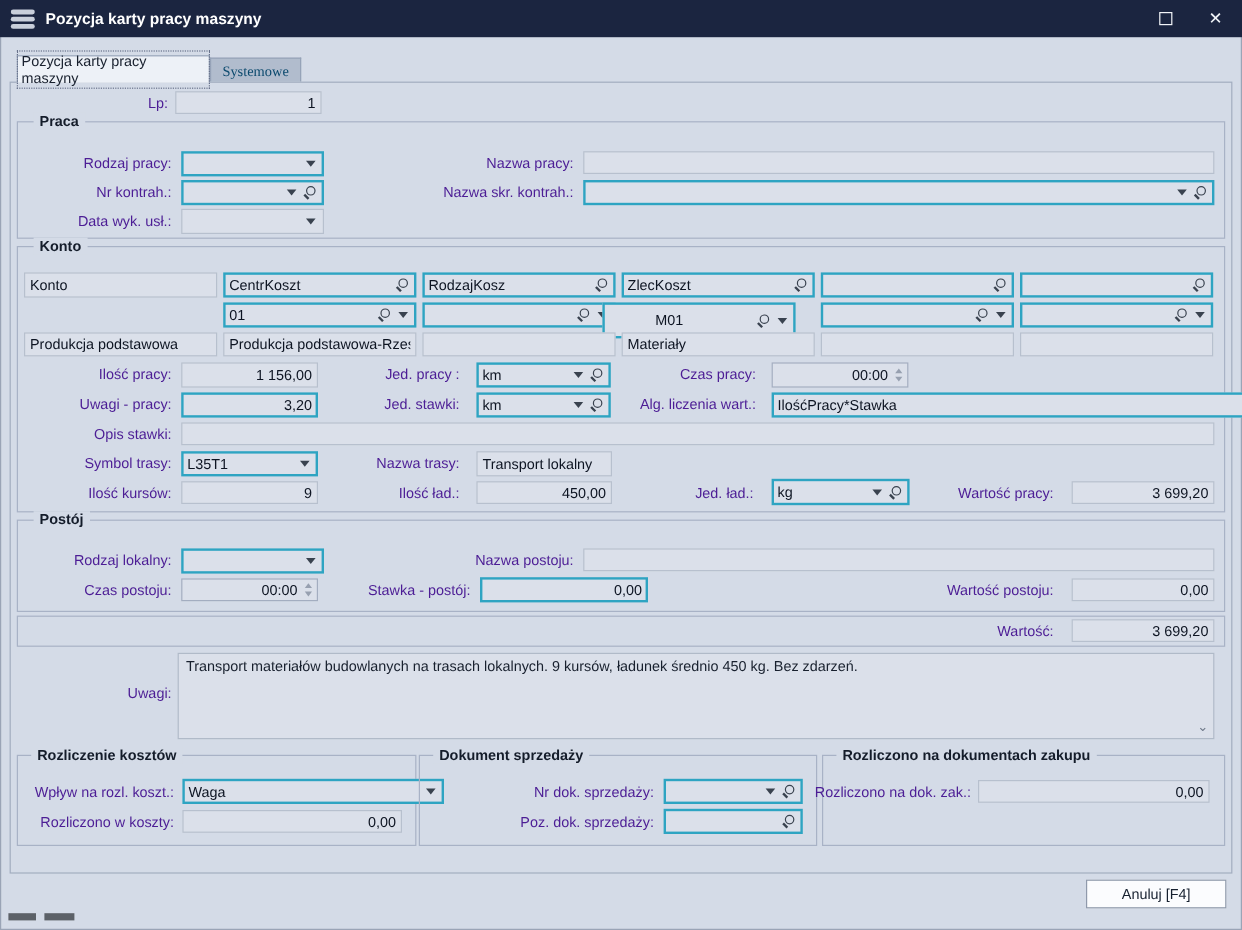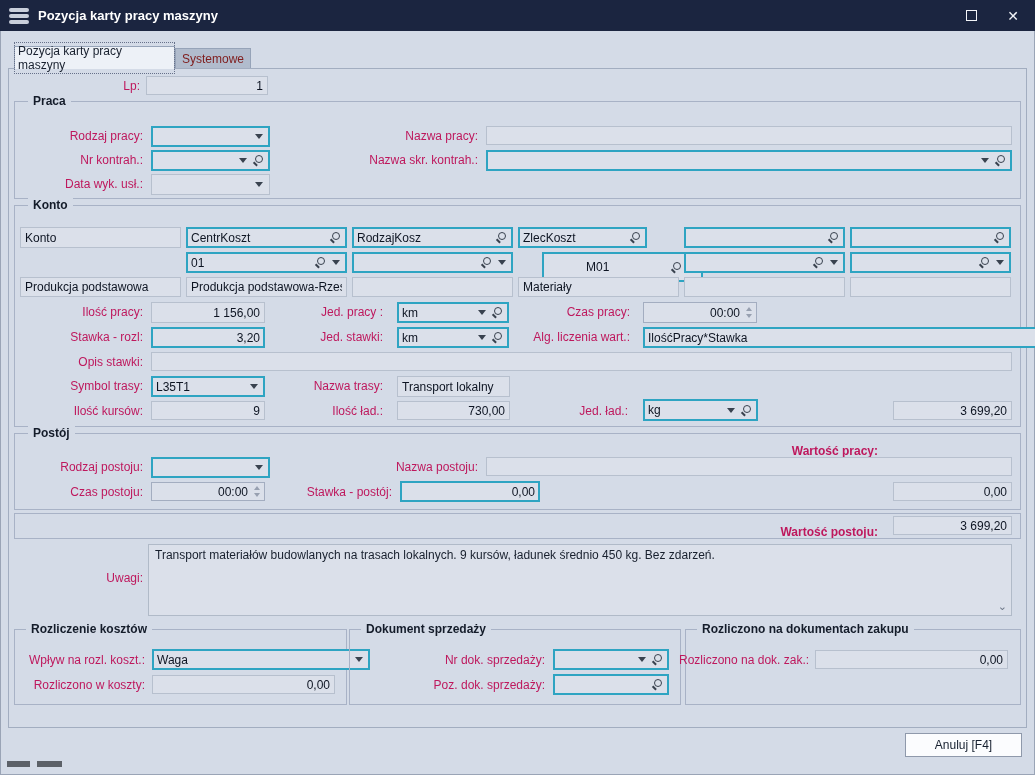--- a/index.html
+++ b/index.html
@@ -19,29 +19,29 @@
   .app-icon i { display:block; height:4px; border-radius:2px; background:#c9cfdb; }
   .title-text { margin-left:9px; color:#ffffff; font-weight:bold; font-size:13px; }
   .tb-btn { position:absolute; top:0; width:38px; height:31px; display:flex; align-items:center; justify-content:center; color:#fff; cursor:default; }
   .max-glyph { width:11px; height:11px; border:1.6px solid #f2f4f8; }
   .close-glyph { font-size:14px; color:#f2f4f8; }
 
   
   .tab { border:1px solid #96a3b8; border-bottom:none; display:flex; align-items:center; justify-content:center; }
   .tab.active { background:#edf1f7; z-index:3; }
   .tab.active .tab-label { outline:1px dotted #67718a; padding:1px 3px; }
-  .tab.inactive { background:#b1bccd; color:#7f1d1d; }
+  .tab.inactive { background:#b1bccd; color:#0c4a6e;font-family:Liberation Serif, serif; }
 
   
   .panel { background:#d4dbe7; border:1px solid #a2adc0; }
   .fs { border:1px solid #a8b2c6; }
   .leg { position:absolute; background:#d4dbe7; padding:0 5px; font-weight:bold; color:#141c2a; white-space:nowrap; z-index:2; }
 
-  .lbl { text-align:right; white-space:nowrap; color:#be185d; }
-  .lbl.b { font-weight:bold;margin-top:40px; }
+  .lbl { text-align:right; white-space:nowrap; color:#4c1d95; }
+  .lbl.b { font-weight:normal; }
 
   .fld { background:#dbe0ea; border:1px solid #a3adc0; display:flex; align-items:center; padding:0 4px; gap:3px; color:#0d1422; }
   .fld.ro { border-color:#b7c0ce; }
   .fld.teal { border:2px solid #2ea4c2; padding:0 3px; }
   .val { flex:1; min-width:0; white-space:nowrap; overflow:hidden; }
   .r { text-align:right; } .l { text-align:left; }
 
   .arw { width:0; height:0; border-left:4px solid transparent; border-right:4px solid transparent; border-top:5px solid #39424f; flex:none; margin:0 2px; }
   .mag { position:relative; width:13px; height:13px; flex:none; }
   .mag::before { content:""; position:absolute; top:1px; right:2px; width:6px; height:6px; border:1.4px solid #39424f; border-radius:50%; }
@@ -128,21 +128,21 @@
     <span class="val l">Konto</span>
   </div>
   <div class="abs fld teal" style="left:352px;top:227px;width:161px;height:21px;">
     <span class="val l">RodzajKosz</span>
     <span class="mag"></span>
   </div>
   <div class="abs fld teal" style="left:186px;top:227px;width:161px;height:21px;">
     <span class="val l">CentrKoszt</span>
     <span class="mag"></span>
   </div>
-  <div class="abs fld teal" style="left:518px;top:227px;width:129px;height:21px;">
+  <div class="abs fld teal" style="left:518px;top:227px;width:161px;height:21px;">
     <span class="val l">ZlecKoszt</span>
     <span class="mag"></span>
   </div>
   <div class="abs fld teal" style="left:684px;top:227px;width:161px;height:21px;">
     <span class="val l"></span>
     <span class="mag"></span>
   </div>
   <div class="abs fld teal" style="left:850px;top:227px;width:161px;height:21px;">
     <span class="val l"></span>
     <span class="mag"></span>
@@ -151,21 +151,21 @@
   <div class="abs fld teal" style="left:186px;top:252px;width:161px;height:21px;">
     <span class="val l">01</span>
     <span class="mag"></span>
     <span class="arw"></span>
   </div>
   <div class="abs fld teal" style="left:352px;top:252px;width:161px;height:21px;">
     <span class="val l"></span>
     <span class="mag"></span>
     <span class="arw"></span>
   </div>
-  <div class="abs fld teal" style="left:542px;top:252px;width:161px;height:30px;padding-left:42px;">
+  <div class="abs fld teal" style="left:502px;top:252px;width:161px;height:30px;padding-left:42px;">
     <span class="val l">M01</span>
     <span class="mag"></span>
     <span class="arw"></span>
   </div>
   <div class="abs fld teal" style="left:684px;top:252px;width:161px;height:21px;">
     <span class="val l"></span>
     <span class="mag"></span>
     <span class="arw"></span>
   </div>
   <div class="abs fld teal" style="left:850px;top:252px;width:161px;height:21px;">
@@ -205,21 +205,21 @@
   </div>
   <div class="abs lbl" style="left:520px;top:305px;width:110px;">Czas pracy:</div>
   <div class="abs fld" style="left:643px;top:302px;width:114px;height:21px;">
     <span class="val r">00:00</span>
     <span class="spin">
         <i class="su"></i>
         <i class="sd"></i>
       </span>
   </div>
 
-  <div class="abs lbl" style="left:20px;top:330px;width:123px;">Stawka - rozl:</div>
+  <div class="abs lbl" style="left:20px;top:330px;width:123px;">Uwagi - pracy:</div>
   <div class="abs fld teal" style="left:151px;top:327px;width:114px;height:21px;">
     <span class="val r">3,20</span>
   </div>
   <div class="abs lbl" style="left:280px;top:330px;width:103px;">Jed. stawki:</div>
   <div class="abs fld teal" style="left:397px;top:327px;width:112px;height:21px;">
     <span class="val l">km</span>
     <span class="arw"></span>
     <span class="mag"></span>
   </div>
   <div class="abs lbl" style="left:500px;top:330px;width:130px;">Alg. liczenia wart.:</div>
@@ -240,37 +240,37 @@
   <div class="abs fld ro" style="left:397px;top:376px;width:113px;height:21px;">
     <span class="val l">Transport lokalny</span>
   </div>
 
   <div class="abs lbl" style="left:20px;top:404px;width:123px;">Ilość kursów:</div>
   <div class="abs fld ro" style="left:151px;top:401px;width:114px;height:19px;">
     <span class="val r">9</span>
   </div>
   <div class="abs lbl" style="left:280px;top:404px;width:103px;">Ilość ład.:</div>
   <div class="abs fld ro" style="left:397px;top:401px;width:113px;height:19px;">
-    <span class="val r">730,00</span>
+    <span class="val r">450,00</span>
   </div>
   <div class="abs lbl" style="left:520px;top:404px;width:108px;">Jed. ład.:</div>
   <div class="abs fld teal" style="left:643px;top:399px;width:115px;height:22px;">
     <span class="val l">kg</span>
     <span class="arw"></span>
     <span class="mag"></span>
   </div>
   <div class="abs lbl b" style="left:740px;top:404px;width:138px;">Wartość pracy:</div>
   <div class="abs fld ro" style="left:893px;top:401px;width:119px;height:19px;">
     <span class="val r">3 699,20</span>
   </div>
 
   <div class="abs fs" style="left:14px;top:433px;width:1007px;height:77px;"></div>
   <div class="abs leg" style="left:28px;top:426px;">Postój</div>
 
-  <div class="abs lbl" style="left:20px;top:460px;width:123px;">Rodzaj postoju:</div>
+  <div class="abs lbl" style="left:20px;top:460px;width:123px;">Rodzaj lokalny:</div>
   <div class="abs fld teal" style="left:151px;top:457px;width:119px;height:21px;">
     <span class="val l"></span>
     <span class="arw"></span>
   </div>
   <div class="abs lbl" style="left:360px;top:460px;width:118px;">Nazwa postoju:</div>
   <div class="abs fld ro" style="left:486px;top:457px;width:526px;height:19px;"></div>
 
   <div class="abs lbl" style="left:20px;top:485px;width:123px;">Czas postoju:</div>
   <div class="abs fld" style="left:151px;top:482px;width:114px;height:19px;">
     <span class="val r">00:00</span>

